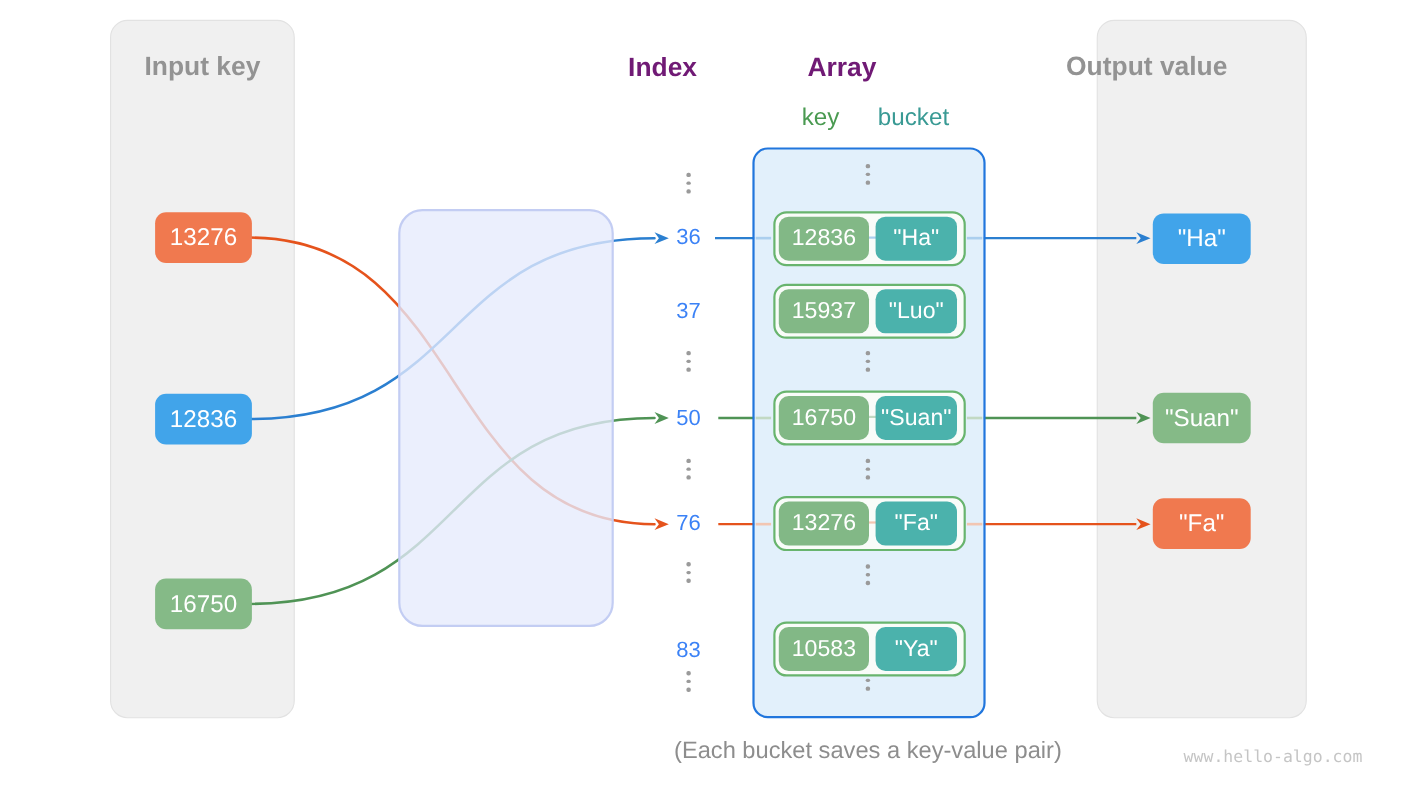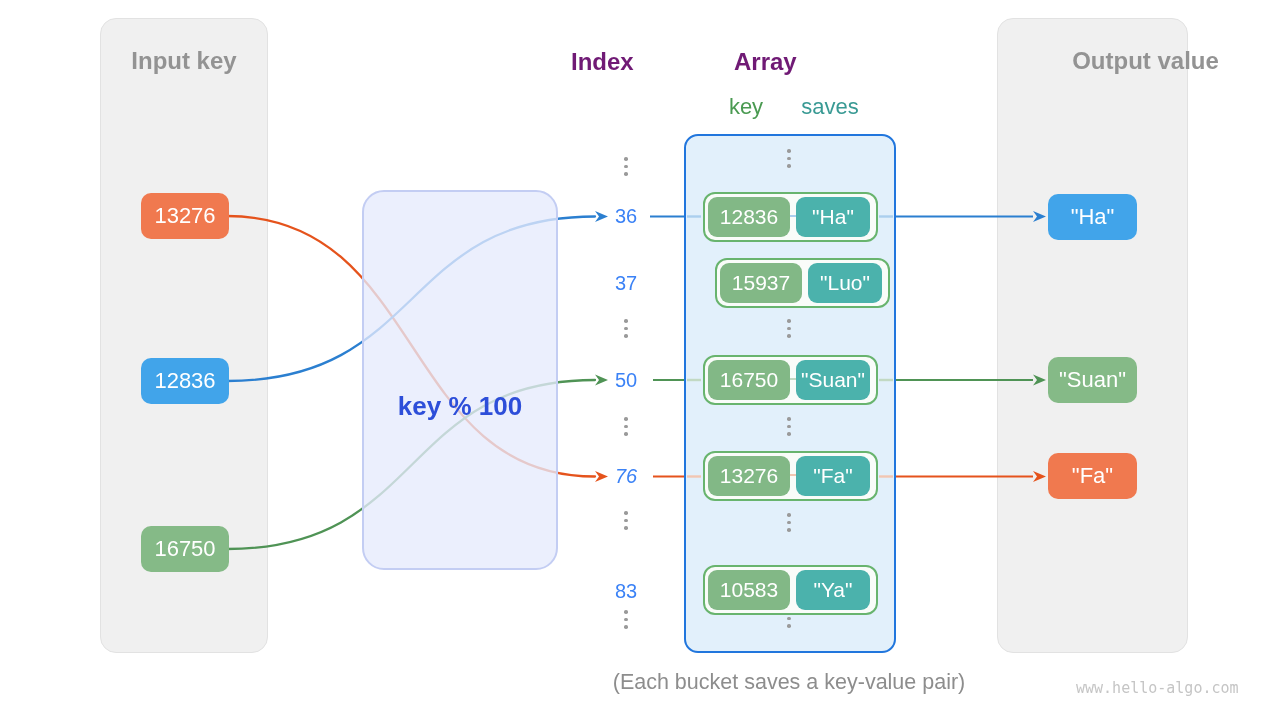--- a/index.html
+++ b/index.html
@@ -8,21 +8,21 @@
     font-family:"Liberation Sans", sans-serif;overflow:hidden;
   }
   
   .panel{position:absolute;top:18px;height:635px;background:#f0f0f0;
     border:1px solid #e2e2e2;border-radius:16px;z-index:0;box-sizing:border-box;}
   #input-panel{left:100px;width:168px;}
   #output-panel{left:997px;width:191px;}
   .panel-title{position:absolute;top:47px;left:0;width:100%;text-align:center;
     font-size:24px;font-weight:bold;color:#939393;z-index:5;}
   #input-title{left:100px;width:168px;}
-  #output-title{left:1050px;width:191px;}
+  #output-title{left:947px;width:191px;}
 
   
   .chip{position:absolute;border-radius:10px;color:#fff;font-size:22px;
     display:flex;align-items:center;justify-content:center;z-index:3;}
   .chip-orange{background:#f0794f;}
   .chip-blue{background:#41a4ea;}
   .chip-green{background:#85ba87;}
   .in-chip{left:141px;width:88px;height:46px;}
   .out-chip{left:1048px;width:89px;height:46px;}
 
@@ -101,41 +101,40 @@
 
   <line x1="894" y1="216.5" x2="1033" y2="216.5" stroke="#2b7fd0" stroke-width="2.2"></line>
   <polygon points="1046,216.5 1033,211.1 1037,216.5 1033,221.9" fill="#2b7fd0"></polygon>
   <line x1="894" y1="380" x2="1033" y2="380" stroke="#4f9355" stroke-width="2.2"></line>
   <polygon points="1046,380 1033,374.6 1037,380 1033,385.4" fill="#4f9355"></polygon>
   <line x1="894" y1="476.5" x2="1033" y2="476.5" stroke="#e5531c" stroke-width="2.2"></line>
   <polygon points="1046,476.5 1033,471.1 1037,476.5 1033,481.9" fill="#e5531c"></polygon>
 </svg>
 
 <div id="hash-box">
-  <div class="hash-formula">key % 100</div>
 </div>
 
 <div id="array-box"></div>
 
 <svg class="layer-pastel" width="1280" height="720" viewBox="0 0 1280 720">
   <line x1="687" y1="216.5" x2="701" y2="216.5" stroke="#abcfee" stroke-width="2.4"></line>
   <line x1="879" y1="216.5" x2="893" y2="216.5" stroke="#abcfee" stroke-width="2.4"></line>
   <line x1="687" y1="380" x2="701" y2="380" stroke="#c2d9c3" stroke-width="2.4"></line>
   <line x1="879" y1="380" x2="893" y2="380" stroke="#c2d9c3" stroke-width="2.4"></line>
   <line x1="687" y1="476.5" x2="701" y2="476.5" stroke="#f2c6b2" stroke-width="2.4"></line>
   <line x1="879" y1="476.5" x2="893" y2="476.5" stroke="#f2c6b2" stroke-width="2.4"></line>
 </svg>
 
 <div class="panel-title" id="input-title">Input key</div>
 <div class="panel-title" id="output-title">Output value</div>
 
 <div class="col-header" id="index-header">Index</div>
 <div class="col-header" id="array-header">Array</div>
 <div class="kv-header" id="key-header">key</div>
-<div class="kv-header" id="value-header">saves</div>
+<div class="kv-header" id="value-header">bucket</div>
 
 <div class="chip chip-orange in-chip" style="top:193px;">13276</div>
 <div class="chip chip-blue in-chip" style="top:358px;">12836</div>
 <div class="chip chip-green in-chip" style="top:526px;">16750</div>
 
 <div class="vdots idx-dots" style="top:157px;">
     <i></i>
     <i></i>
     <i></i>
   </div>
@@ -145,21 +144,21 @@
     <i></i>
     <i></i>
     <i></i>
   </div>
 <div class="index-num" style="top:365px;">50</div>
 <div class="vdots idx-dots" style="top:417px;">
     <i></i>
     <i></i>
     <i></i>
   </div>
-<div class="index-num" style="top:461px;font-style:italic;">76</div>
+<div class="index-num" style="top:461px;">76</div>
 <div class="vdots idx-dots" style="top:511px;">
     <i></i>
     <i></i>
     <i></i>
   </div>
 <div class="index-num" style="top:552px;margin-top:24px;">83</div>
 <div class="vdots idx-dots" style="top:610px;">
     <i></i>
     <i></i>
     <i></i>
@@ -189,21 +188,21 @@
     <i></i>
     <i></i>
     <i></i>
   </div>
 
 <div class="pair" style="top:192px;">
   <span class="gap-line" style="background:#abcfee;"></span>
   <span class="kbox">12836</span>
   <span class="vbox">"Ha"</span>
 </div>
-<div class="pair" style="top:258px;margin-left:12px;">
+<div class="pair" style="top:258px;">
   <span class="kbox">15937</span>
   <span class="vbox">"Luo"</span>
 </div>
 <div class="pair" style="top:355px;">
   <span class="gap-line" style="background:#c2d9c3;"></span>
   <span class="kbox">16750</span>
   <span class="vbox">"Suan"</span>
 </div>
 <div class="pair" style="top:451px;">
   <span class="gap-line" style="background:#f2c6b2;"></span>

